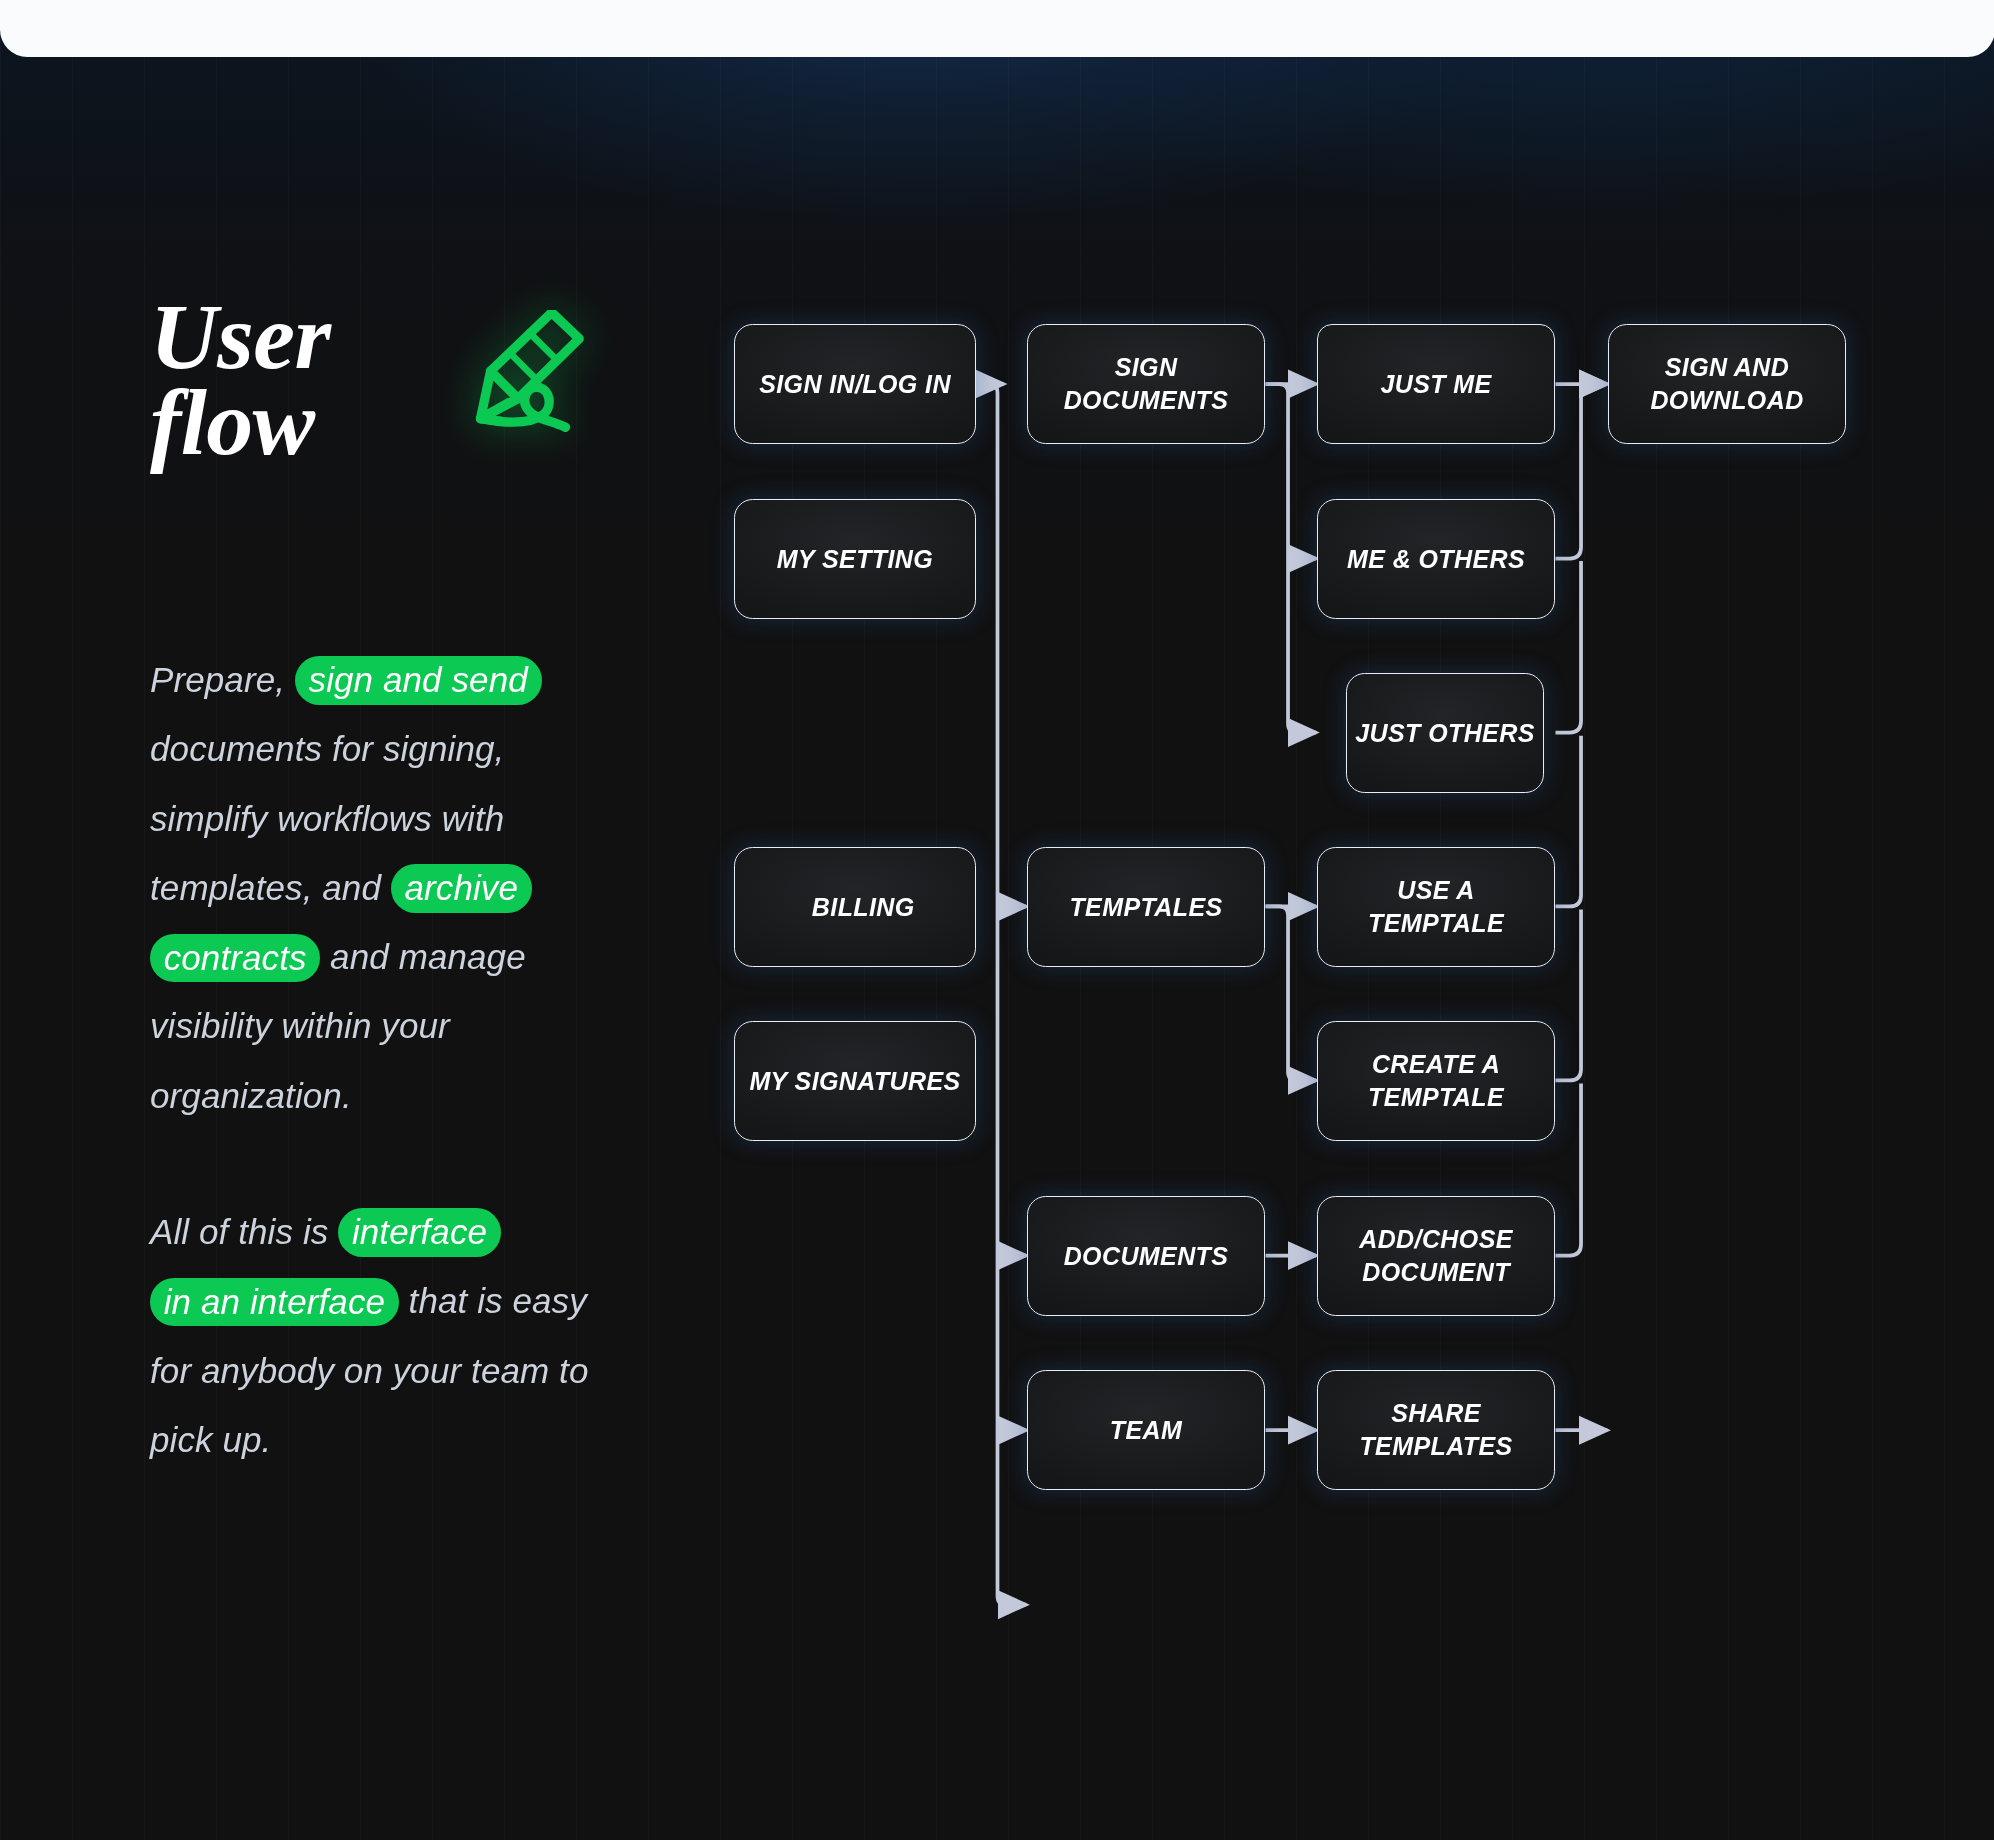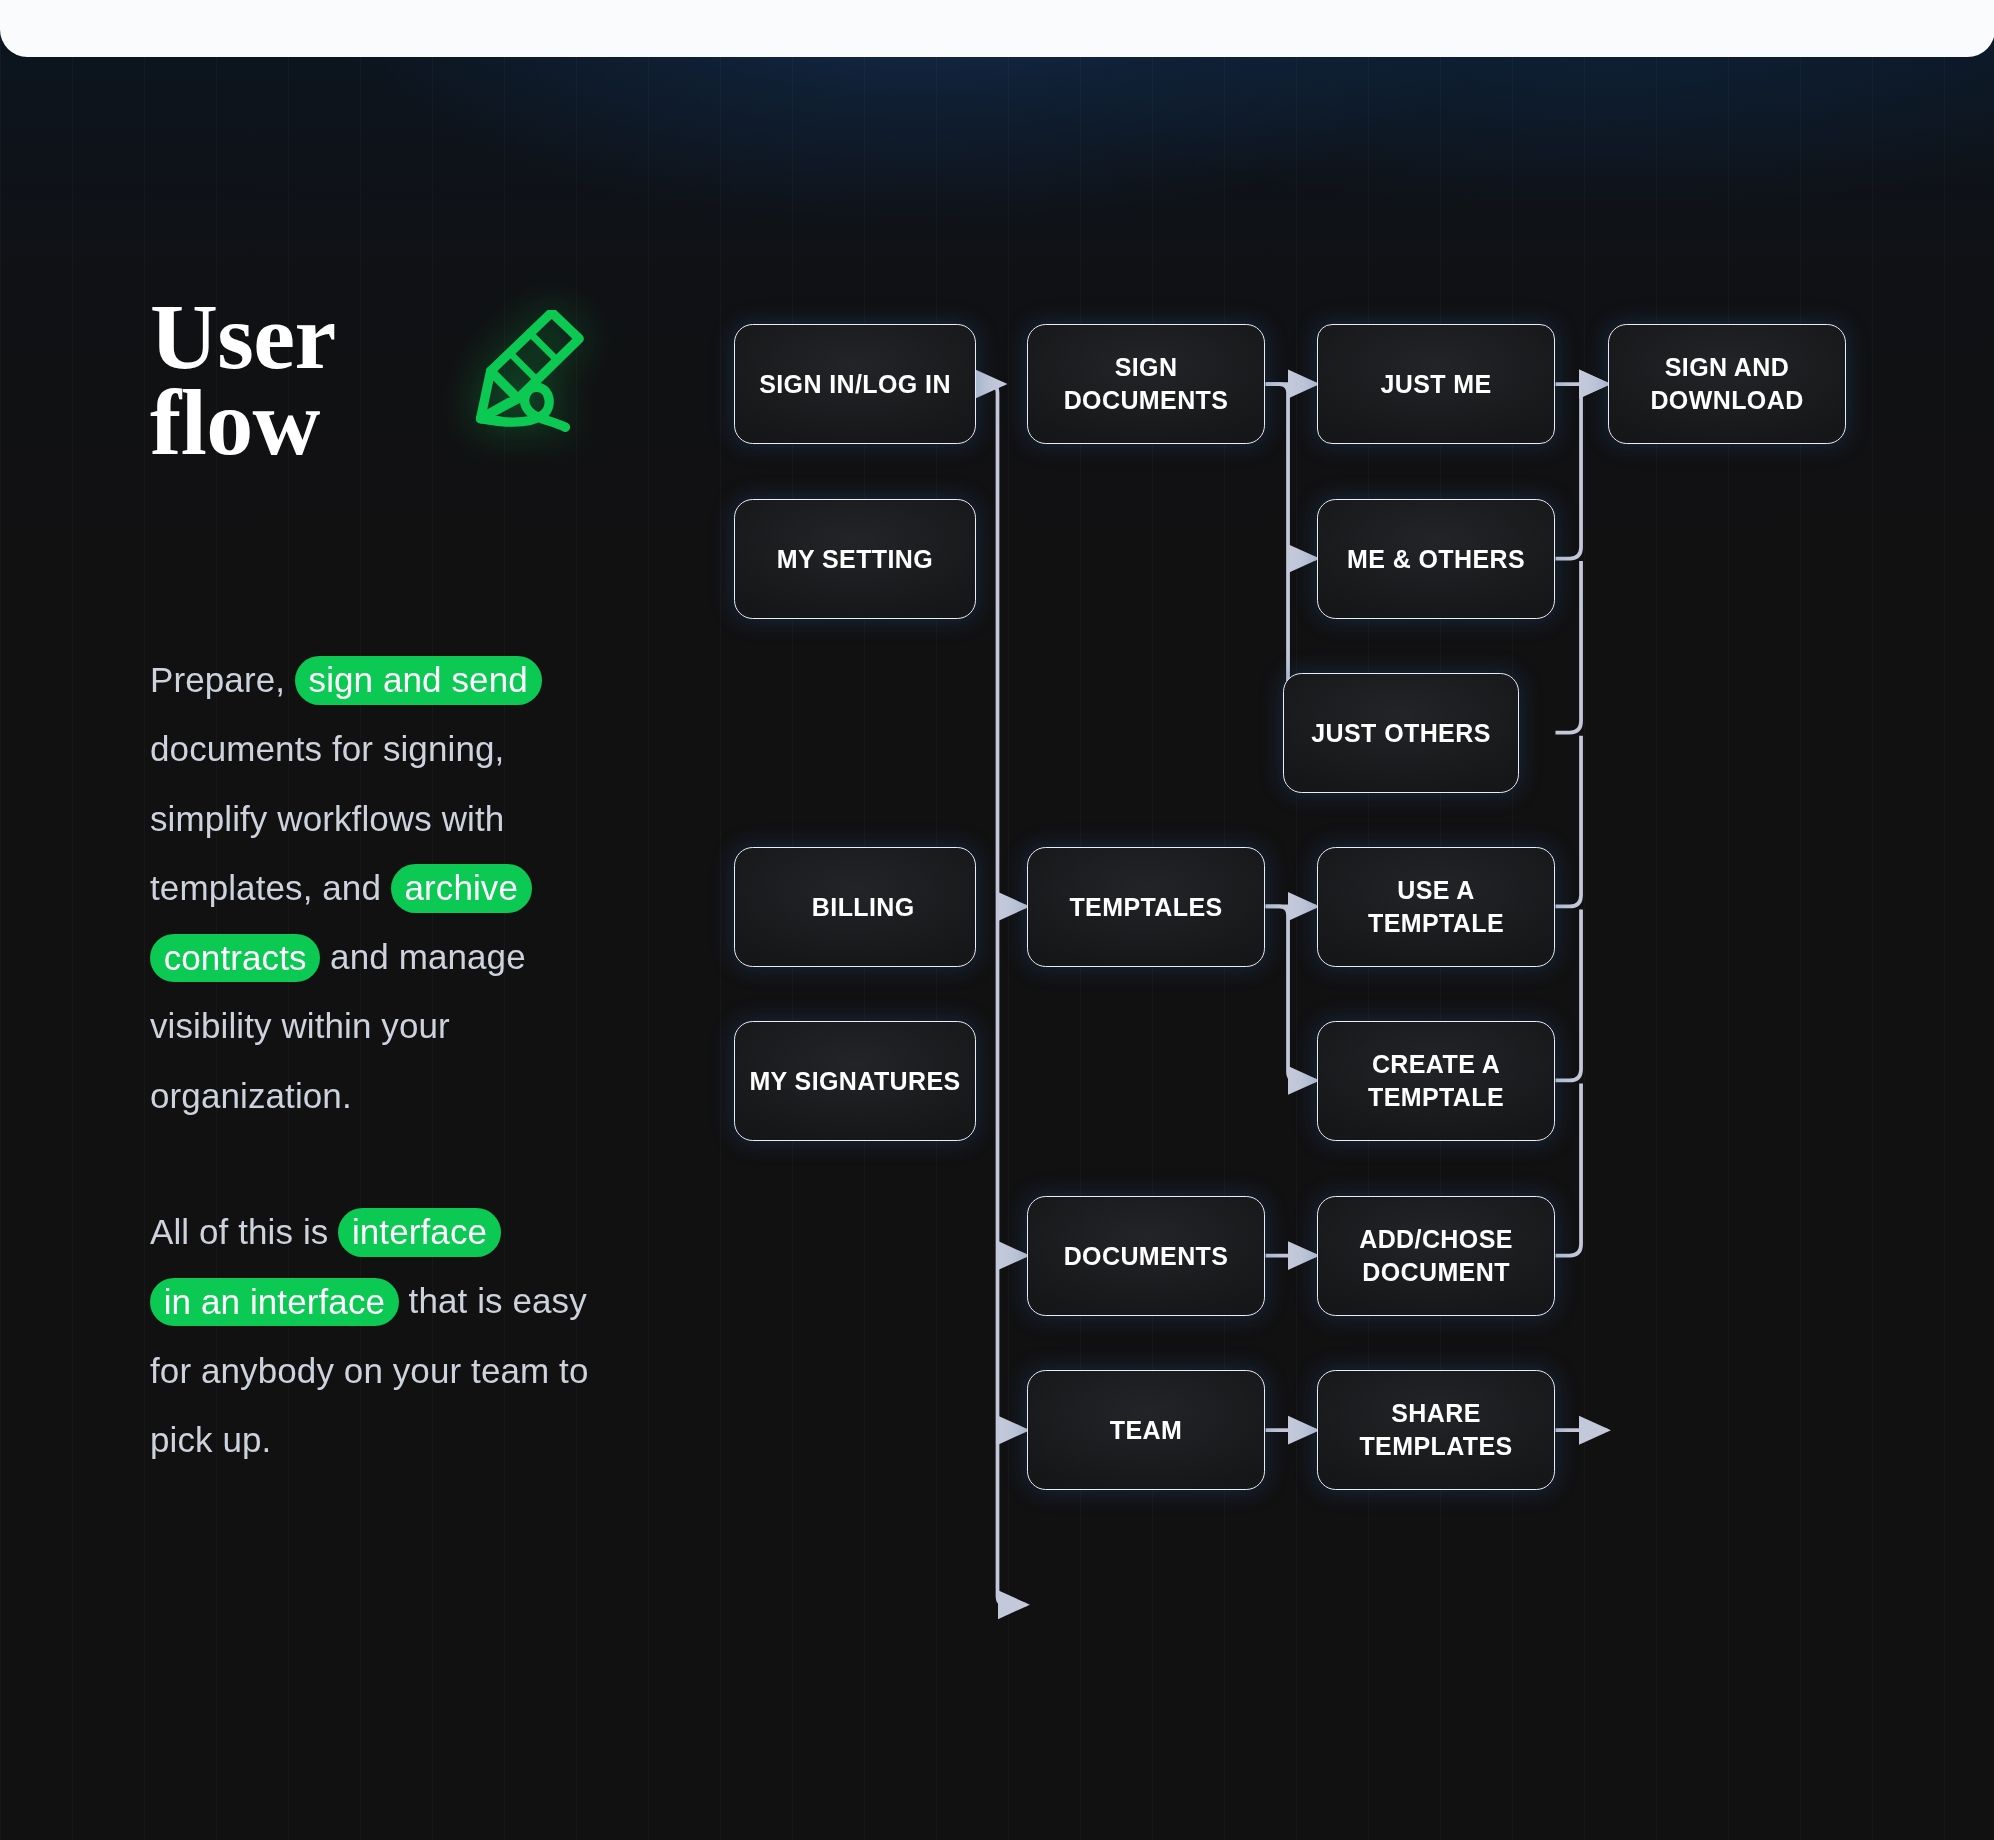--- a/index.html
+++ b/index.html
@@ -5,20 +5,21 @@
 <style>
   html,body{margin:0;padding:0;background:#0e0e0e;}
   *{box-sizing:border-box;}
 
   #page{
     position:relative;
     width:1995px;height:1841px;
     overflow:hidden;
     background:#737373;
     font-family:"Liberation Sans", sans-serif;
+    font-style:italic;
   }
 
   
   #bg-glow{
     position:absolute;left:0;top:0;width:1995px;height:1841px;
     background:
       radial-gradient(873px 387px at 46% -50px, rgba(24,56,96,0.95) 0%, rgba(18,40,70,0.55) 38%, rgba(14,20,30,0.0) 72%),
       radial-gradient(935px 262px at 80% 25px, rgba(16,44,78,0.55) 0%, rgba(12,22,36,0.0) 70%),
       linear-gradient(180deg,#0b1520 0px,#101114 287px,#111112 561px,#111112 100%);
     pointer-events:none;
@@ -176,21 +177,21 @@
     <div class="node" style="left:734px;top:1021px;width:242px;height:120px;">MY SIGNATURES</div>
 
     <div class="node" style="left:1027px;top:324px;width:238px;height:120px;">SIGN
 DOCUMENTS</div>
     <div class="node" style="left:1027px;top:847px;width:238px;height:120px;">TEMPTALES</div>
     <div class="node" style="left:1027px;top:1196px;width:238px;height:120px;">DOCUMENTS</div>
     <div class="node" style="left:1027px;top:1370px;width:238px;height:120px;">TEAM</div>
 
     <div class="node" style="left:1317px;top:324px;width:238px;height:120px;border-radius:15px;">JUST ME</div>
     <div class="node" style="left:1317px;top:499px;width:238px;height:120px;">ME &amp; OTHERS</div>
-    <div class="node" style="left:1283px;top:673px;width:236px;height:120px;text-align:right;">JUST OTHERS</div>
+    <div class="node" style="left:1346px;top:673px;width:198px;height:120px;text-align:right;">JUST OTHERS</div>
     <div class="node" style="left:1317px;top:847px;width:238px;height:120px;">USE A
 TEMPTALE</div>
     <div class="node" style="left:1317px;top:1021px;width:238px;height:120px;">CREATE A
 TEMPTALE</div>
     <div class="node" style="left:1317px;top:1196px;width:238px;height:120px;">ADD/CHOSE
 DOCUMENT</div>
     <div class="node" style="left:1317px;top:1370px;width:238px;height:120px;">SHARE
 TEMPLATES</div>
 
     <div class="node" style="left:1608px;top:324px;width:238px;height:120px;">SIGN AND

